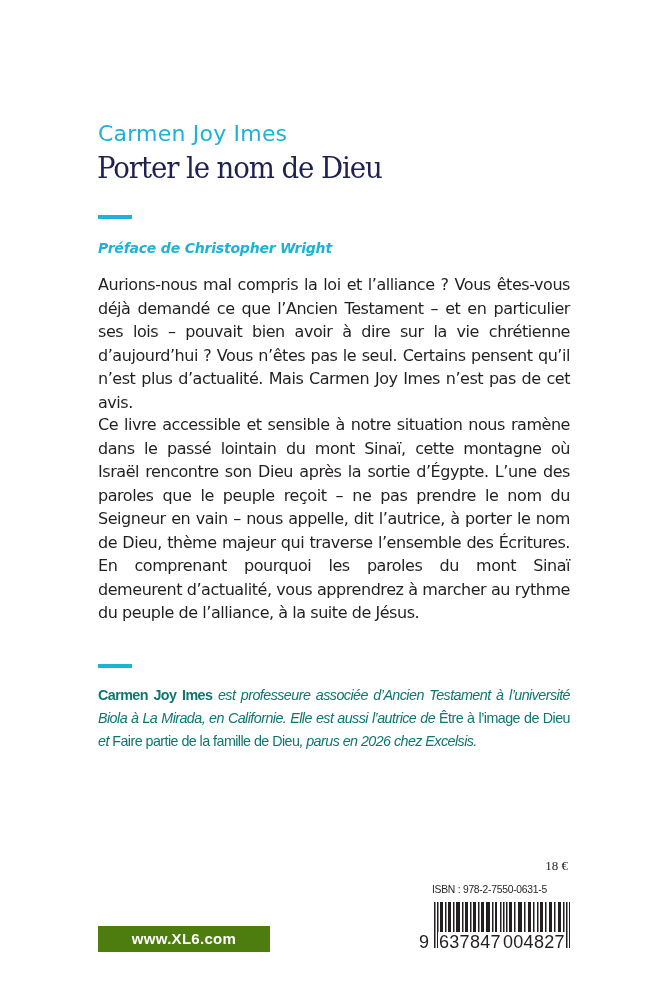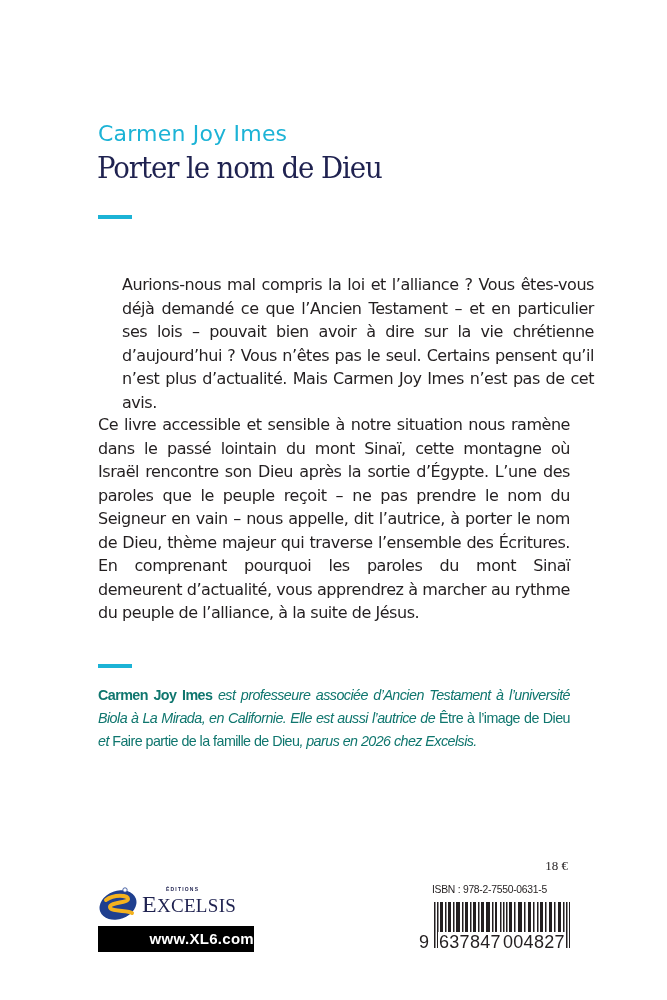--- a/index.html
+++ b/index.html
@@ -21,21 +21,21 @@
     .preface {
       position: absolute; left: 98px; top: 240px;
       font-family: "DejaVu Sans", sans-serif; font-size: 14px; font-weight: bold; font-style: italic;
       color: #1cb3d6; letter-spacing: -0.2px;
     }
     .body-text {
       position: absolute; left: 98px; width: 472px;
       font-family: "DejaVu Sans", sans-serif; font-size: 16px; line-height: 23.5px;
       color: #231f20; text-align: justify; margin: 0; letter-spacing: -0.45px;
     }
-    .p1 { top: 273px; margin-left: 24px; }
+    .p1 { top: 273px; }
     .p2 { top: 413px; }
     .bio {
       position: absolute; left: 98px; top: 684px; width: 472px;
       font-family: "Liberation Sans", sans-serif; font-size: 14.3px; line-height: 23px;
       color: #0f766e; text-align: justify; margin: 0; letter-spacing: -0.55px;
     }
     .bio .name { font-weight: bold; }
     .bio .it { font-style: italic; }
     .price {
       position: absolute; right: 99px; top: 858px;
@@ -62,53 +62,45 @@
       font-family: "Liberation Sans", sans-serif; font-size: 5px; font-weight: bold;
       letter-spacing: 1.2px; color: #1f2250;
     }
     .logo-word {
       position: absolute; left: 44px; top: 7px;
       font-family: "Liberation Serif", serif; font-size: 24px; color: #1f2250;
       letter-spacing: 0.3px;
     }
     .logo-word .sm { font-size: 19px; }
     .url-box {
-      position: absolute; left: 98px; top: 926px; width: 156px; height: 26px;
-      background: #000000; color: #ffffff;
+      position: absolute; left: 98px; top: 926px; width: 172px; height: 26px;
+      background: #4d7c0f; color: #ffffff;
       font-family: "Liberation Sans", sans-serif; font-size: 15px; font-weight: bold;
-      line-height: 26px; text-align: right; letter-spacing: 0.3px;
+      line-height: 26px; text-align: center; letter-spacing: 0.3px;
     }
   </style>
 </head>
 <body>
 
 <div class="page">
 
   <div class="author">Carmen Joy Imes</div>
   <div class="title">Porter le nom de Dieu</div>
 
   <div class="accent-bar bar1"></div>
 
+  <div class="preface">Préface de Christopher Wright</div>
 
   <p class="body-text p1">Aurions-nous mal compris la loi et l’alliance ? Vous êtes-vous déjà demandé ce que l’Ancien Testament – et en particulier ses lois – pouvait bien avoir à dire sur la vie chrétienne d’aujourd’hui ? Vous n’êtes pas le seul. Certains pensent qu’il n’est plus d’actualité. Mais Carmen Joy Imes n’est pas de cet avis.</p>
   <p class="body-text p2">Ce livre accessible et sensible à notre situation nous ramène dans le passé lointain du mont Sinaï, cette montagne où Israël rencontre son Dieu après la sortie d’Égypte. L’une des paroles que le peuple reçoit – ne pas prendre le nom du Seigneur en vain – nous appelle, dit l’autrice, à porter le nom de Dieu, thème majeur qui traverse l’ensemble des Écritures. En comprenant pourquoi les paroles du mont Sinaï demeurent d’actualité, vous apprendrez à marcher au rythme du peuple de l’alliance, à la suite de Jésus.</p>
 
   <div class="accent-bar bar2"></div>
 
   <p class="bio"><span class="name">Carmen Joy Imes</span><span class="it"> est professeure associée d’Ancien Testament à l’université Biola à La Mirada, en Californie. Elle est aussi l’autrice de </span><span>Être à l’image de Dieu</span><span class="it"> et </span><span>Faire partie de la famille de Dieu</span><span class="it">, parus en 2026 chez Excelsis.</span></p>
 
-  <div class="logo">
-    <svg class="logo-mark" viewBox="0 0 40 34" xmlns="http://www.w3.org/2000/svg">
-      <ellipse cx="20" cy="19" rx="19" ry="14" fill="#1f3f8f" transform="rotate(-20 20 19)"></ellipse>
-      <path d="M8 14 C16 8, 30 9, 30 13 C30 17, 12 16, 12 21 C12 26, 30 24, 34 27" stroke="#f4b21e" stroke-width="4" fill="none" stroke-linecap="round"></path>
-      <circle cx="27" cy="4" r="2.2" fill="#ffffff" stroke="#1f3f8f" stroke-width="0.8"></circle>
-    </svg>
-    <div class="logo-editions">ÉDITIONS</div>
-    <div class="logo-word"><span>E</span><span class="sm">XCELSIS</span></div>
-  </div>
 
   <div class="url-box">www.XL6.com</div>
 
   <div class="price">18 €</div>
   <div class="isbn">ISBN : 978-2-7550-0631-5</div>
 
   <svg class="barcode" viewBox="0 0 136 46" preserveAspectRatio="none" xmlns="http://www.w3.org/2000/svg">
     <g fill="#231f20">
       <rect x="0" y="0" width="1.5" height="46"></rect>
         <rect x="3" y="0" width="1.5" height="46"></rect>

